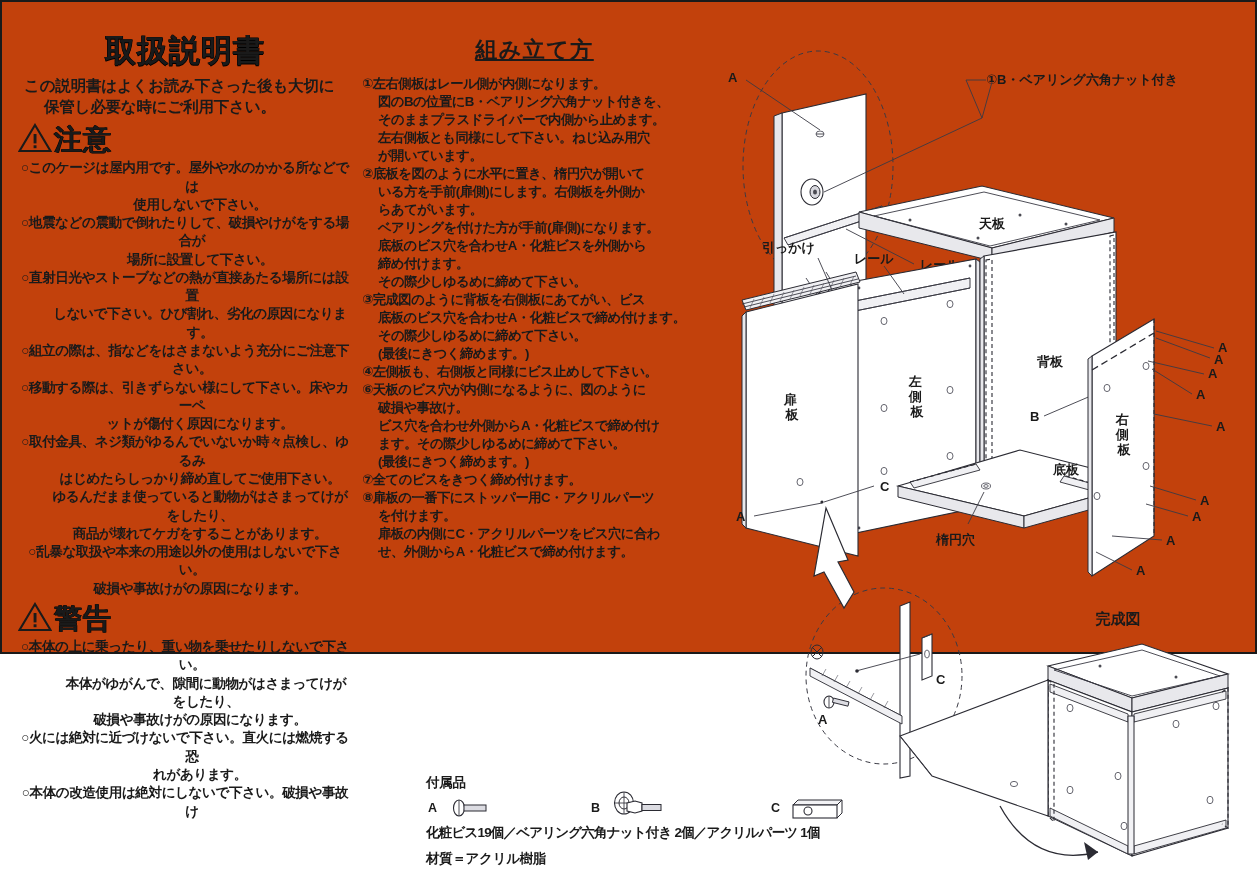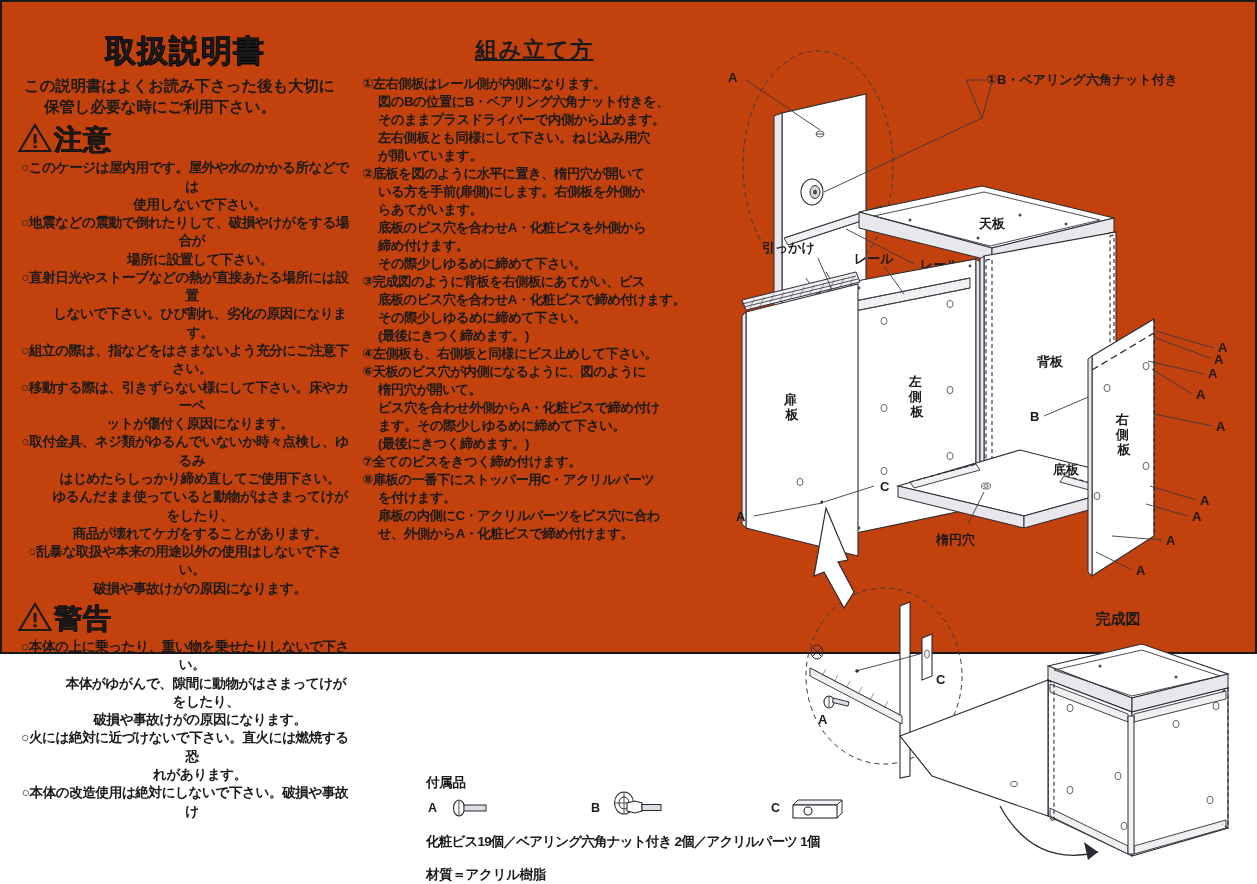--- a/index.html
+++ b/index.html
@@ -74,22 +74,22 @@
   }
   ol.steps > li .cont { display:block; text-indent:0; padding-left: 1px; }
 
   
   .parts {
     position: absolute; left: 424px; top: 772px; width: 420px;
   }
   .parts-title { font-size: 13.5px; font-weight: bold; letter-spacing: -0.3px;}
   .parts-row { position: relative; height: 30px; margin-top: 2px;}
   .parts-row .pl { position:absolute; font-size: 12.5px; font-weight: bold; }
-  .parts-desc { font-size: 13.5px; font-weight: bold; letter-spacing: -0.8px; margin-top: 9px;}
-  .parts-mat { font-size: 13.5px; font-weight: bold; margin-top: 15px; letter-spacing: -0.3px;}
+  .parts-desc { font-size: 13.5px; font-weight: bold; letter-spacing: -0.8px; margin-top: 0;}
+  .parts-mat { font-size: 13.5px; font-weight: bold; margin-top: 8px; letter-spacing: -0.3px;}
 
   
   .col-right {
     position: absolute; left: 712px; top: 14px;
     width: 543px; height: 860px;
   }
   .col-right svg { display:block; }
   .dlabel {
     font-family: "Liberation Sans", "DejaVu Sans", sans-serif;
     font-size: 13px; font-weight: bold; fill: #1a1a1a;
@@ -200,36 +200,37 @@
         <span>①左右側板はレール側が内側になります。</span>
         <span class="cont">図のBの位置にB・ベアリング六角ナット付きを、</span>
         <span class="cont">そのままプラスドライバーで内側から止めます。</span>
         <span class="cont">左右側板とも同様にして下さい。ねじ込み用穴</span>
         <span class="cont">が開いています。</span>
       </li>
       <li>
         <span>②底板を図のように水平に置き、楕円穴が開いて</span>
         <span class="cont">いる方を手前(扉側)にします。右側板を外側か</span>
         <span class="cont">らあてがいます。</span>
+        <span class="cont">ベアリングを付けた方が手前(扉側)になります。</span>
         <span class="cont">底板のビス穴を合わせA・化粧ビスを外側から</span>
         <span class="cont">締め付けます。</span>
         <span class="cont">その際少しゆるめに締めて下さい。</span>
       </li>
       <li>
         <span>③完成図のように背板を右側板にあてがい、ビス</span>
         <span class="cont">底板のビス穴を合わせA・化粧ビスで締め付けます。</span>
         <span class="cont">その際少しゆるめに締めて下さい。</span>
         <span class="cont">(最後にきつく締めます。)</span>
       </li>
       <li>
         <span>④左側板も、右側板と同様にビス止めして下さい。</span>
       </li>
       <li>
         <span>⑥天板のビス穴が内側になるように、図のように</span>
-        <span class="cont">楕円穴が開いて。</span>
+        <span class="cont">破損や事故け。</span>
         <span class="cont">ビス穴を合わせ外側からA・化粧ビスで締め付け</span>
         <span class="cont">ます。その際少しゆるめに締めて下さい。</span>
         <span class="cont">(最後にきつく締めます。)</span>
       </li>
       <li>
         <span>⑦全てのビスをきつく締め付けます。</span>
       </li>
       <li>
         <span>⑧扉板の一番下にストッパー用C・アクリルパーツ</span>
         <span class="cont">を付けます。</span>

